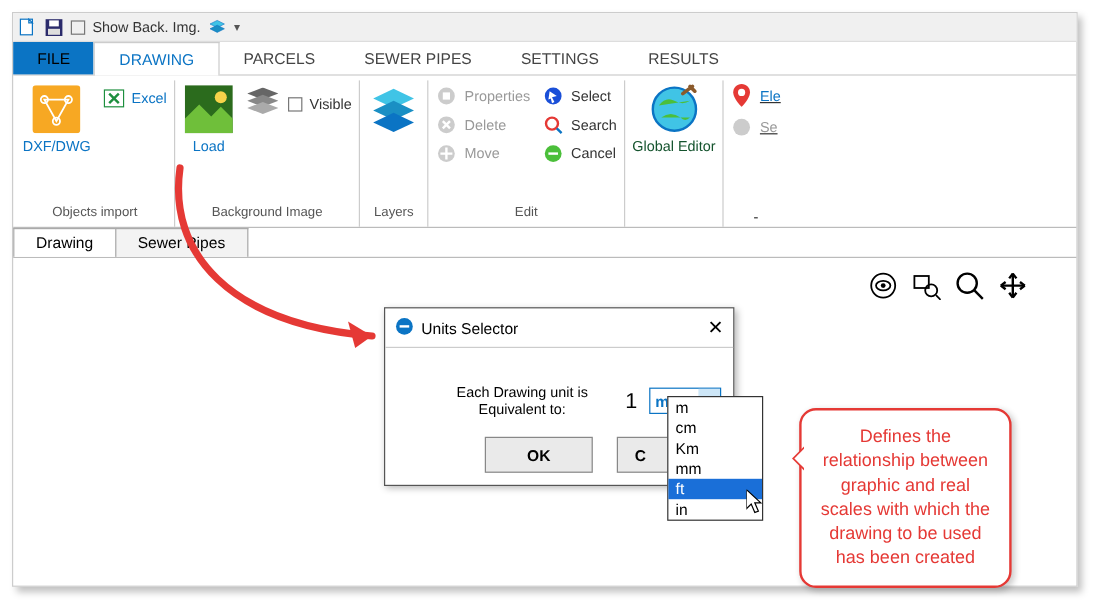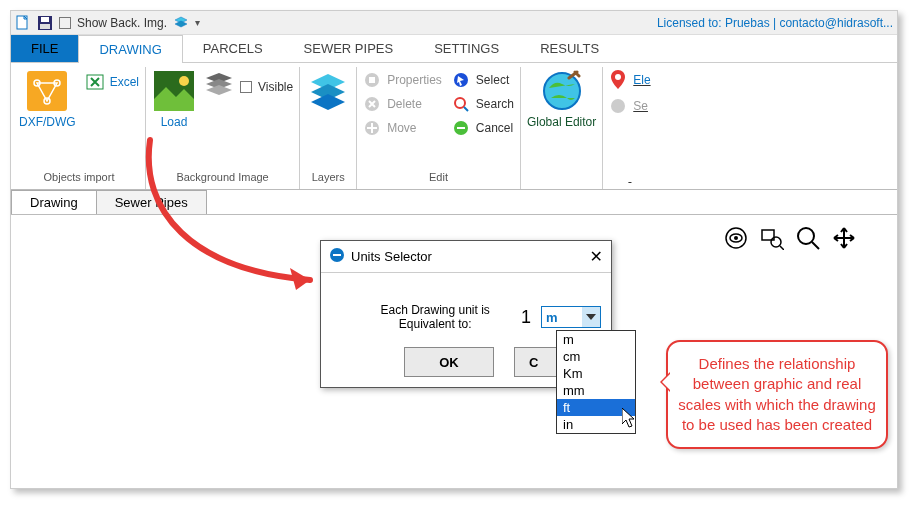--- a/index.html
+++ b/index.html
@@ -22,34 +22,34 @@
   .big-btn .icon48 { width: 44px; height: 44px; display: flex; align-items: center; justify-content: center; }
   .small-btn { display: flex; align-items: center; gap: 6px; font-size: 12px; color: #333; cursor: default; }
   .small-btn .ic { width: 18px; height: 18px; display: flex; align-items: center; justify-content: center; }
   .disabled { color: #999; }
   .strip { display: flex; font-size: 13px; border-bottom: 1px solid #bbb; }
   .strip .stab { padding: 4px 18px; border: 1px solid #aaa; border-bottom: none; margin-right: -1px; background: #f3f3f3; }
   .strip .stab.active { background: #fff; font-weight: 500; }
   .canvas { position: relative; height: 300px; }
   .canvas-tools { position: absolute; right: 40px; top: 10px; display: flex; gap: 10px; align-items: center; }
   .tool { width: 26px; height: 26px; display: flex; align-items: center; justify-content: center; cursor: default; }
-  .dialog { position: absolute; left: 320px; top: 240px; width: 292px; background: #fff; border: 1px solid #555; box-shadow: 2px 2px 6px rgba(0,0,0,0.3); }
+  .dialog { position: absolute; left: 320px; top: 256px; width: 292px; background: #fff; border: 1px solid #555; box-shadow: 2px 2px 6px rgba(0,0,0,0.3); }
   .dlg-title { display: flex; align-items: center; padding: 6px 8px; font-size: 13px; border-bottom: 1px solid #ccc; }
   .dlg-title .close { margin-left: auto; font-size: 16px; cursor: default; }
   .dlg-body { padding: 14px 10px 10px; text-align: center; font-size: 12px; margin-left: 36px; }
   .dlg-row { display: flex; align-items: center; justify-content: center; gap: 10px; margin: 16px 0; }
   .dlg-row .val { font-size: 18px; width: 24px; text-align: right; }
   .combo { position: relative; width: 78px; height: 22px; border: 1px solid #0b74c4; background: #fff; display: flex; align-items: center; padding: 0 4px; font-size: 13px; }
   .combo .caret { position: absolute; right: 0; top: 0; width: 18px; height: 100%; background: #cde6f7; display: flex; align-items: center; justify-content: center; }
   .dlg-btns { display: flex; justify-content: center; gap: 20px; margin-top: 8px; }
   .btn { width: 90px; height: 30px; border: 1px solid #888; background: #eaeaea; font-size: 13px; font-weight: 600; display: flex; align-items: center; justify-content: center; cursor: default; }
   .dropdown { position: absolute; left: 556px; top: 330px; width: 80px; background: #fff; border: 1px solid #333; font-size: 13px; z-index: 50; }
   .dropdown .opt { padding: 1px 6px; cursor: default; }
   .dropdown .opt.hl { background: #1a6fd8; color: #fff; }
-  .callout { position: absolute; left: 666px; top: 340px; width: 222px; background: #fff; border: 2px solid #e53935; border-radius: 14px; padding: 12px 10px; color: #e53935; font-size: 15px; text-align: center; line-height: 1.35; box-shadow: 2px 2px 5px rgba(0,0,0,0.2); }
+  .callout { position: absolute; left: 666px; top: 340px; width: 177px; background: #fff; border: 2px solid #e53935; border-radius: 14px; padding: 12px 10px; color: #e53935; font-size: 15px; text-align: center; line-height: 1.35; box-shadow: 2px 2px 5px rgba(0,0,0,0.2); }
   .callout::before { content: ""; position: absolute; left: -18px; top: 30px; width: 0; height: 0; border: 10px solid transparent; border-right-color: #e53935; }
   .callout::after { content: ""; position: absolute; left: -14px; top: 32px; width: 0; height: 0; border: 8px solid transparent; border-right-color: #fff; }
   .cursor { position: absolute; left: 622px; top: 408px; z-index: 60; }
   .chk { width: 12px; height: 12px; border: 1px solid #777; display: inline-block; vertical-align: middle; }
 </style>
 </head>
 <body>
 
 <div class="app">
 
@@ -65,21 +65,20 @@
             <rect x="3" y="9" width="10" height="5" fill="#ddd"></rect>
           </svg></span>
       <span class="chk"></span>
       <span>Show Back. Img.</span>
       <span class="qat-icon"><svg width="16" height="16">
             <path d="M8 2 L14 5 8 8 2 5 Z" fill="#40c4e6" stroke="#0b74c4" stroke-width="0.5"></path>
             <path d="M8 6 L14 9 8 12 2 9 Z" fill="#1a8fc4" stroke="#0b74c4" stroke-width="0.5"></path>
           </svg></span>
       <span style="font-size:10px;color:#555;">▾</span>
     </div>
-    <div class="tb-right"><span>Licensed to: Pruebas | contacto@hidrasoft...</span></div>
   </div>
 
   <div class="menu">
     <div class="file">FILE</div>
     <div class="tab active">DRAWING</div>
     <div class="tab">PARCELS</div>
     <div class="tab">SEWER PIPES</div>
     <div class="tab">SETTINGS</div>
     <div class="tab">RESULTS</div>
   </div>

